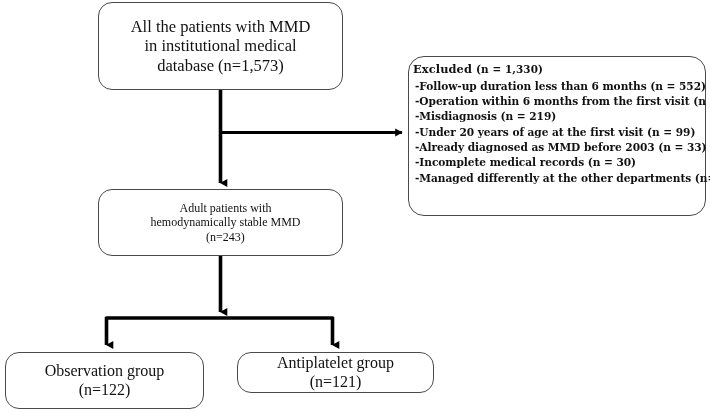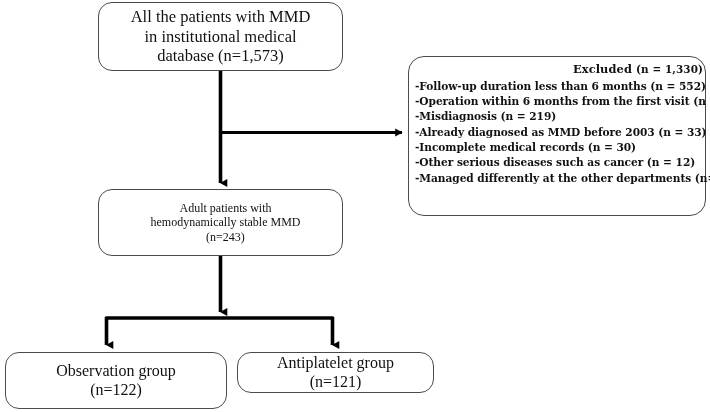--- a/index.html
+++ b/index.html
@@ -30,38 +30,38 @@
     font-family: "Liberation Serif", "DejaVu Serif", serif;
     color: #111111;
     line-height: 1.18;
   }
   .box .line {
     display: block;
     white-space: nowrap;
   }
 
   
-  #box-source   { left: 98px;  top: 2px;   width: 245px; height: 69px;  font-size: 16.5px; }
+  #box-source   { left: 98px;  top: 2px;   width: 245px; height: 88px;  font-size: 16.5px; }
   #box-adult    { left: 98px;  top: 189px; width: 245px; height: 67px;  font-size: 12px; padding-left: 10px; }
-  #box-obs      { left: 5px;   top: 352px; width: 222px; height: 57px;  font-size: 16px;  }
+  #box-obs      { left: 5px;   top: 352px; width: 199px; height: 57px;  font-size: 16px;  }
   #box-anti     { left: 237px; top: 352px; width: 197px; height: 41px;  font-size: 16px;  }
 
   #box-excluded {
     left: 408px; top: 56px; width: 298px; height: 160px;
     border-radius: 16px;
     display: block;
     padding: 4px 2px 2px 4px;
     font-family: "DejaVu Serif", "Liberation Serif", serif;
     font-size: 10.6px;
     line-height: 1.45;
     text-align: left;
     overflow: visible;
   }
   #box-excluded .exc-head {
-    text-align: right;
+    text-align: left;
     font-size: 11.4px;
     font-weight: bold;
     letter-spacing: 0.1px;
     margin-bottom: 1px;
   }
   #box-excluded .exc-head .cnt {
     font-weight: bold;
     font-size: 10.4px;
   }
   #box-excluded .exc-item {
@@ -114,23 +114,23 @@
   </div>
 
   <div class="box" id="box-excluded">
     <div class="exc-head">
       <span>Excluded</span>
       <span class="cnt">(n = 1,330)</span>
     </div>
     <div class="exc-item">-Follow-up duration less than 6 months (n = 552)</div>
     <div class="exc-item">-Operation within 6 months from the first visit (n = 385)</div>
     <div class="exc-item">-Misdiagnosis (n = 219)</div>
+    <div class="exc-item">-Under 20 years of age at the first visit (n = 99)</div>
     <div class="exc-item">-Already diagnosed as MMD before 2003 (n = 33)</div>
     <div class="exc-item">-Incomplete medical records (n = 30)</div>
-    <div class="exc-item">-Other serious diseases such as cancer (n = 12)</div>
     <div class="exc-item">-Managed differently at the other departments (n=77)</div>
   </div>
 
   <div class="box" id="box-adult">
     <span class="line">Adult patients with</span>
     <span class="line">hemodynamically stable MMD</span>
     <span class="line">(n=243)</span>
   </div>
 
   <div class="box" id="box-obs">

